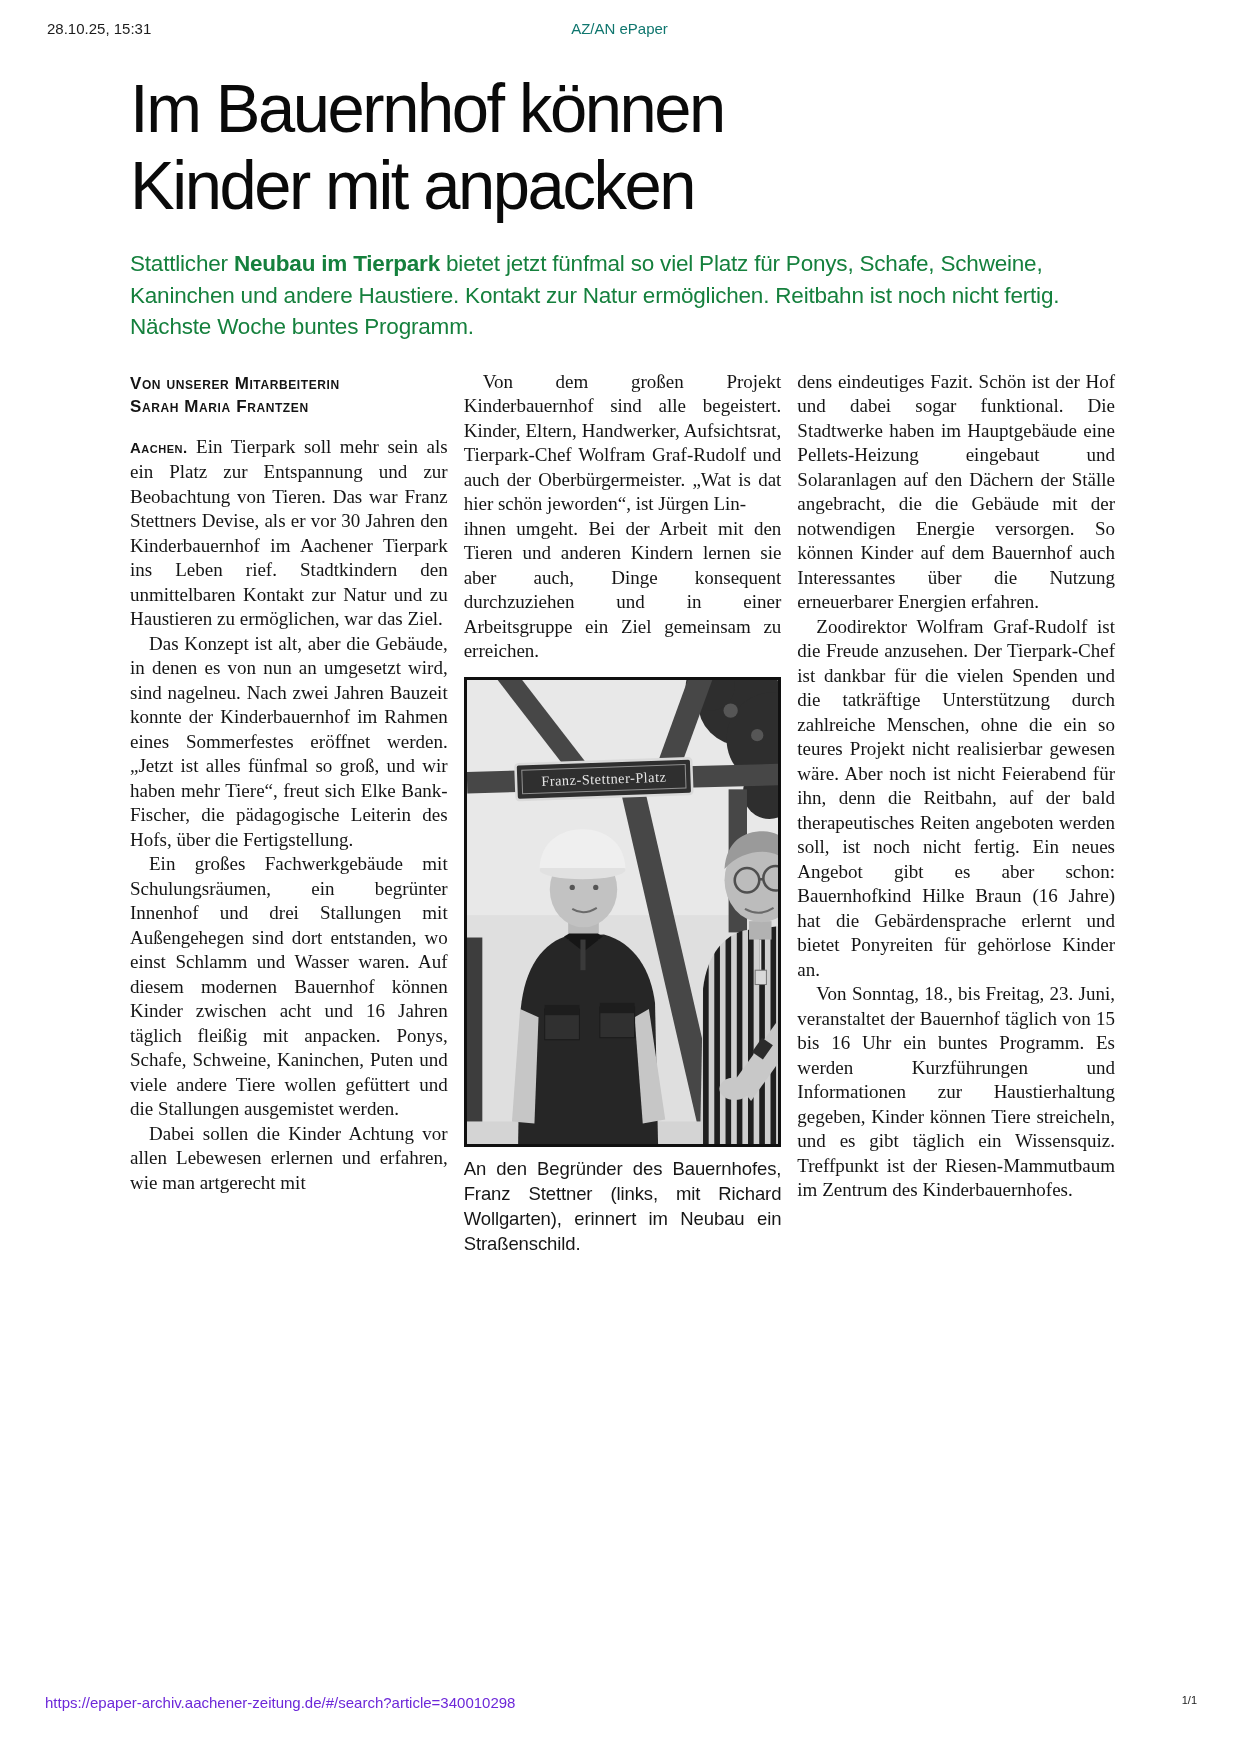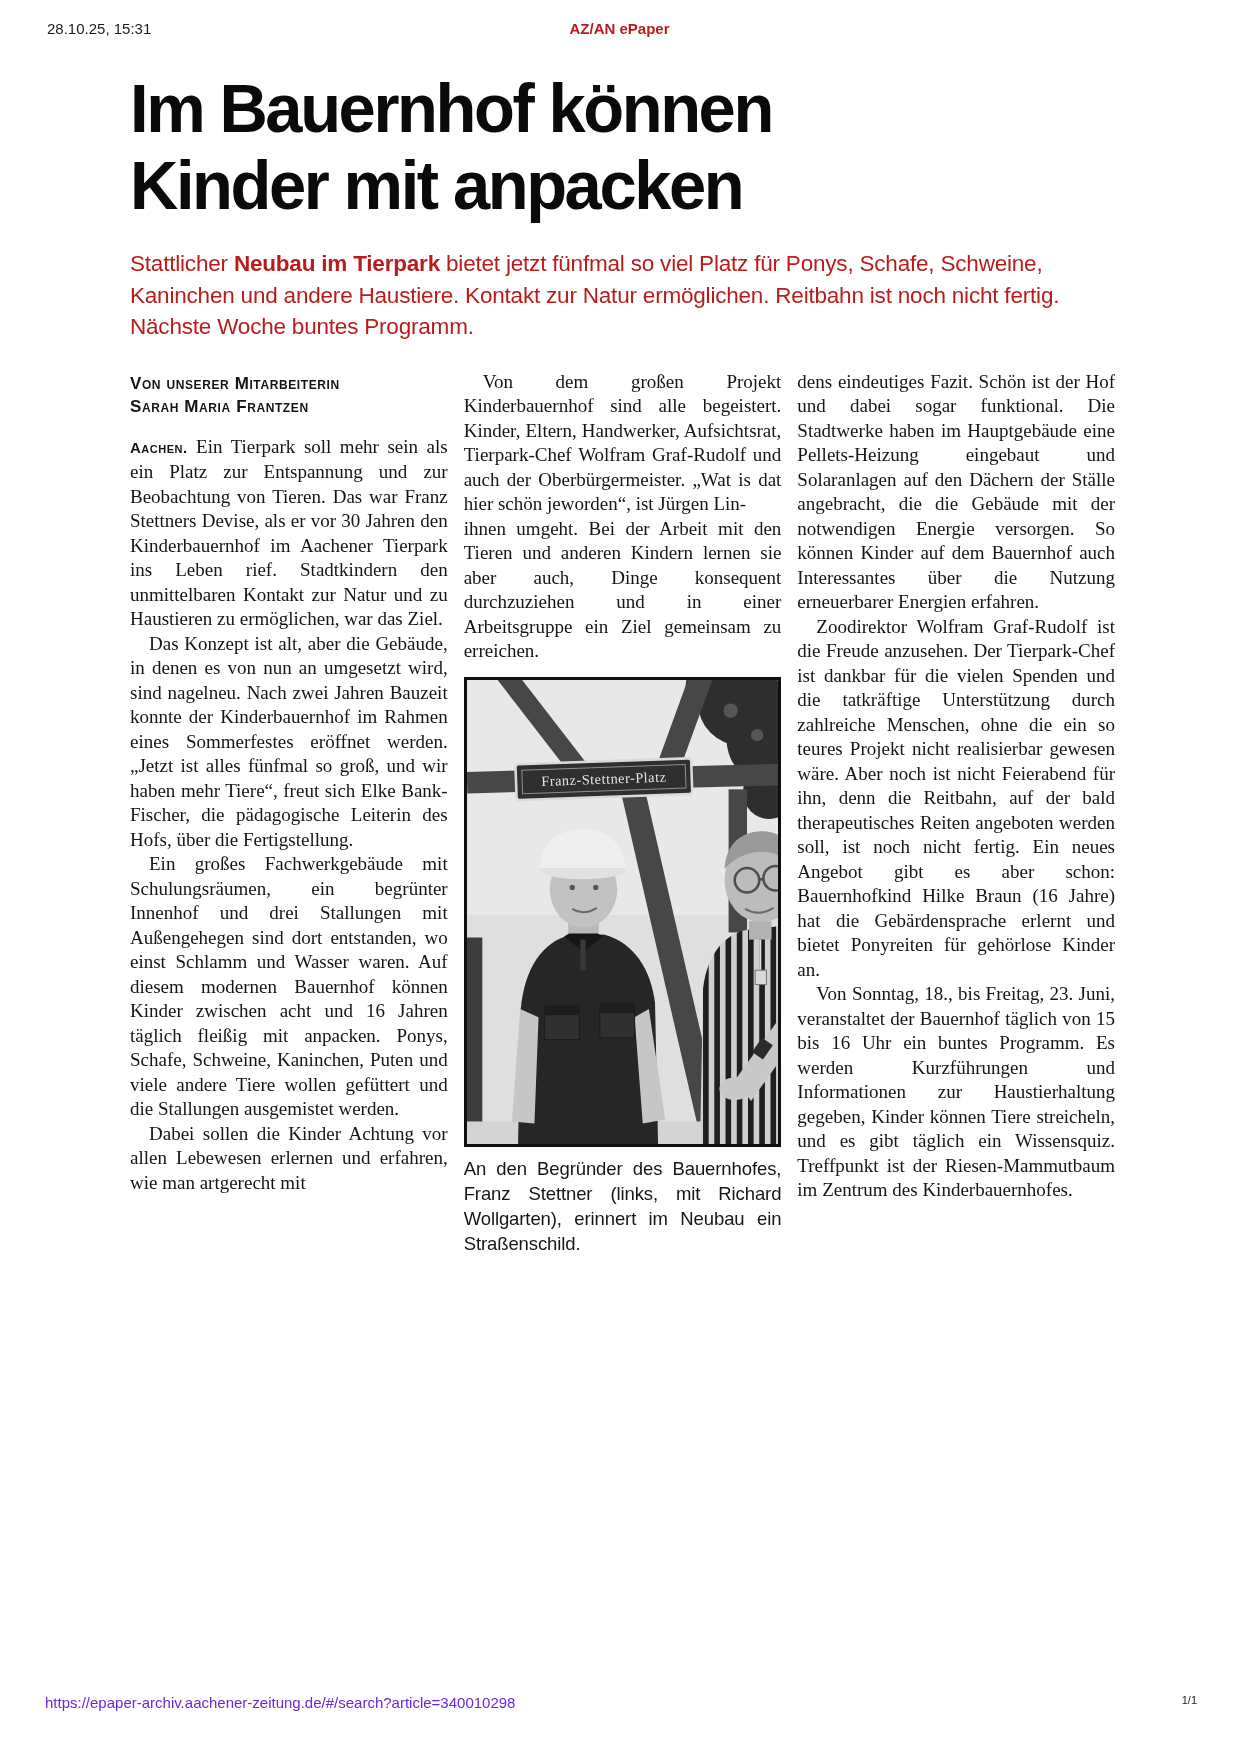--- a/index.html
+++ b/index.html
@@ -2,32 +2,32 @@
 <html lang="de"><head>
 <meta charset="utf-8">
 <style>
   html,body{margin:0;padding:0;}
   body{
     width:1239px;height:1753px;background:#ffffff;position:relative;
     font-family:"Liberation Sans",sans-serif;color:#1a1a1a;overflow:hidden;
   }
   
   .meta-date{position:absolute;left:47px;top:20px;font-size:15px;color:#1c1c1c;}
-  .meta-title{position:absolute;left:0;right:0;top:20px;text-align:center;font-size:15px;color:#b91c1c;font-weight:bold;}
+  .meta-title{position:absolute;left:0;right:0;top:20px;text-align:center;font-size:15px;color:#0f766e;}
   .footer-url{position:absolute;left:45px;top:1694px;font-size:15px;color:#6d28d9;}
   .footer-page{position:absolute;right:42px;top:1694px;font-size:11px;color:#1c1c1c;}
   
   .article{position:absolute;left:130px;top:70px;width:985px;}
   .headline{
-    font-weight:700;font-size:69px;line-height:77px;letter-spacing:-2.5px;
+    font-weight:400;font-size:69px;line-height:77px;letter-spacing:-2.5px;
     color:#0a0a0a;margin:0;
   }
   .headline span{display:block;transform:scaleX(.97);transform-origin:left;}
   .lead{
-    margin-top:24px;font-size:22.5px;line-height:31.5px;color:#b91c1c;
+    margin-top:24px;font-size:22.5px;line-height:31.5px;color:#15803d;
     letter-spacing:-.2px;
   }
   .lead b{font-weight:700;}
   .cols{display:flex;gap:16px;margin-top:27px;}
   .col{flex:1;min-width:0;}
   .bodytext, .para{
     font-family:"Liberation Serif",serif;font-size:19px;line-height:24.5px;
     color:#151515;text-align:justify;hyphens:auto;-webkit-hyphens:auto;
   }
   .para{margin:0;text-indent:19px;}

